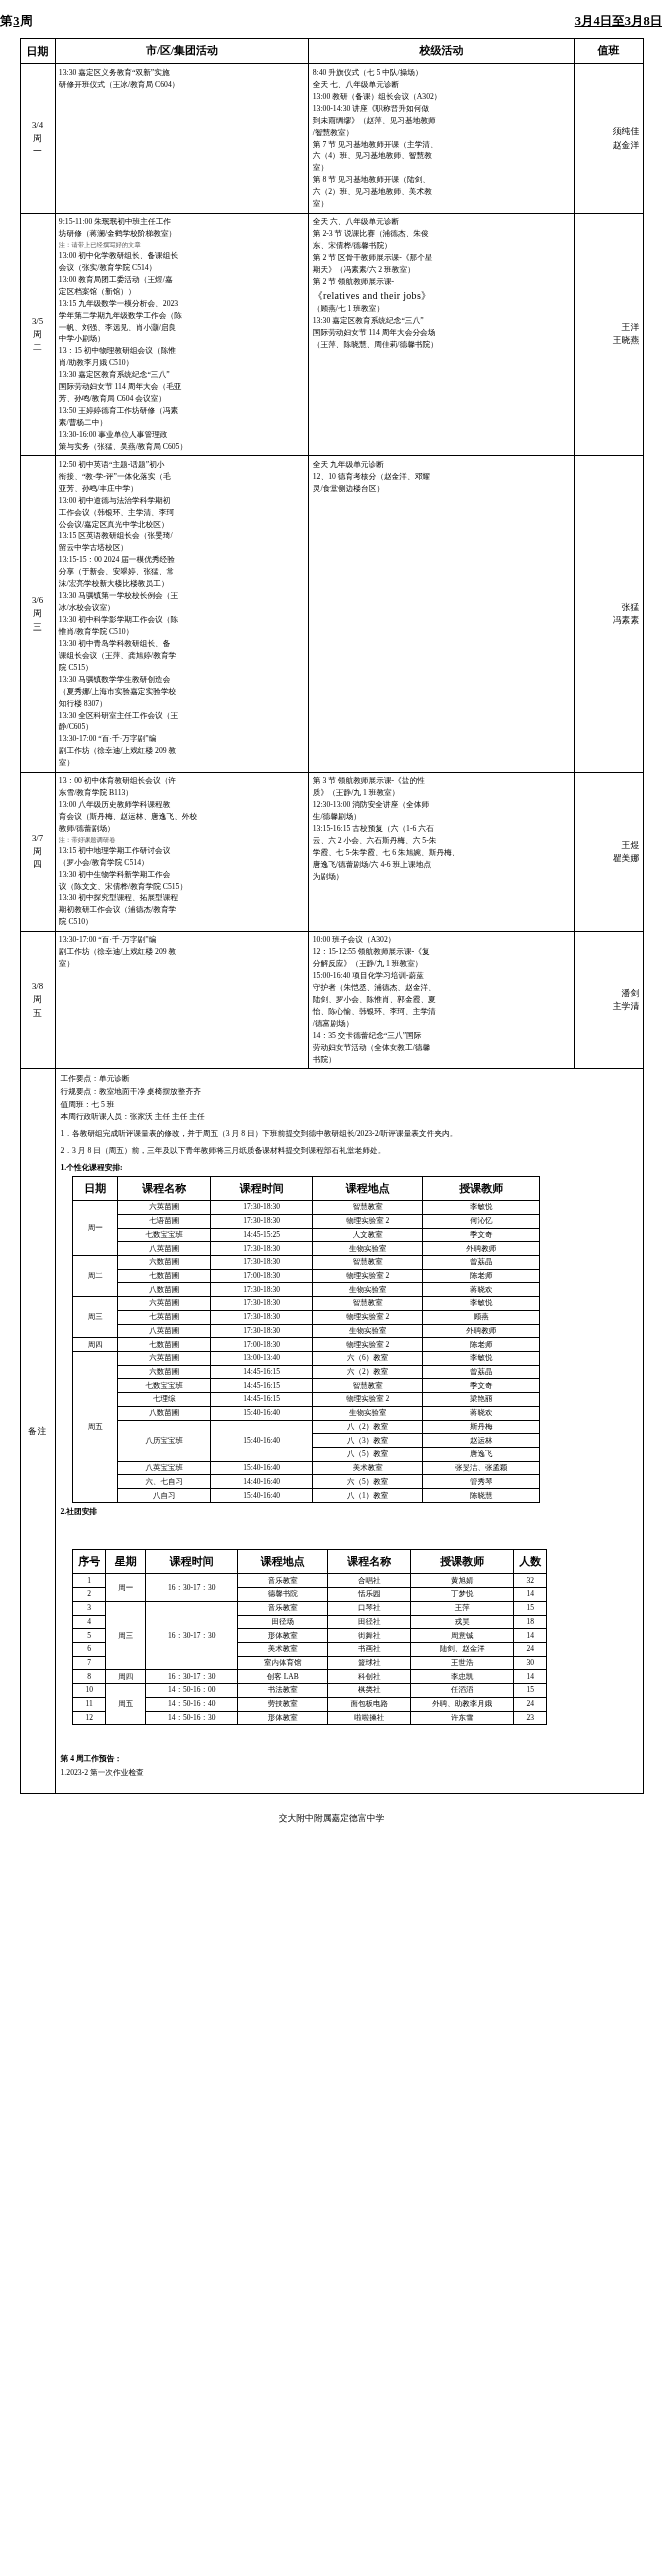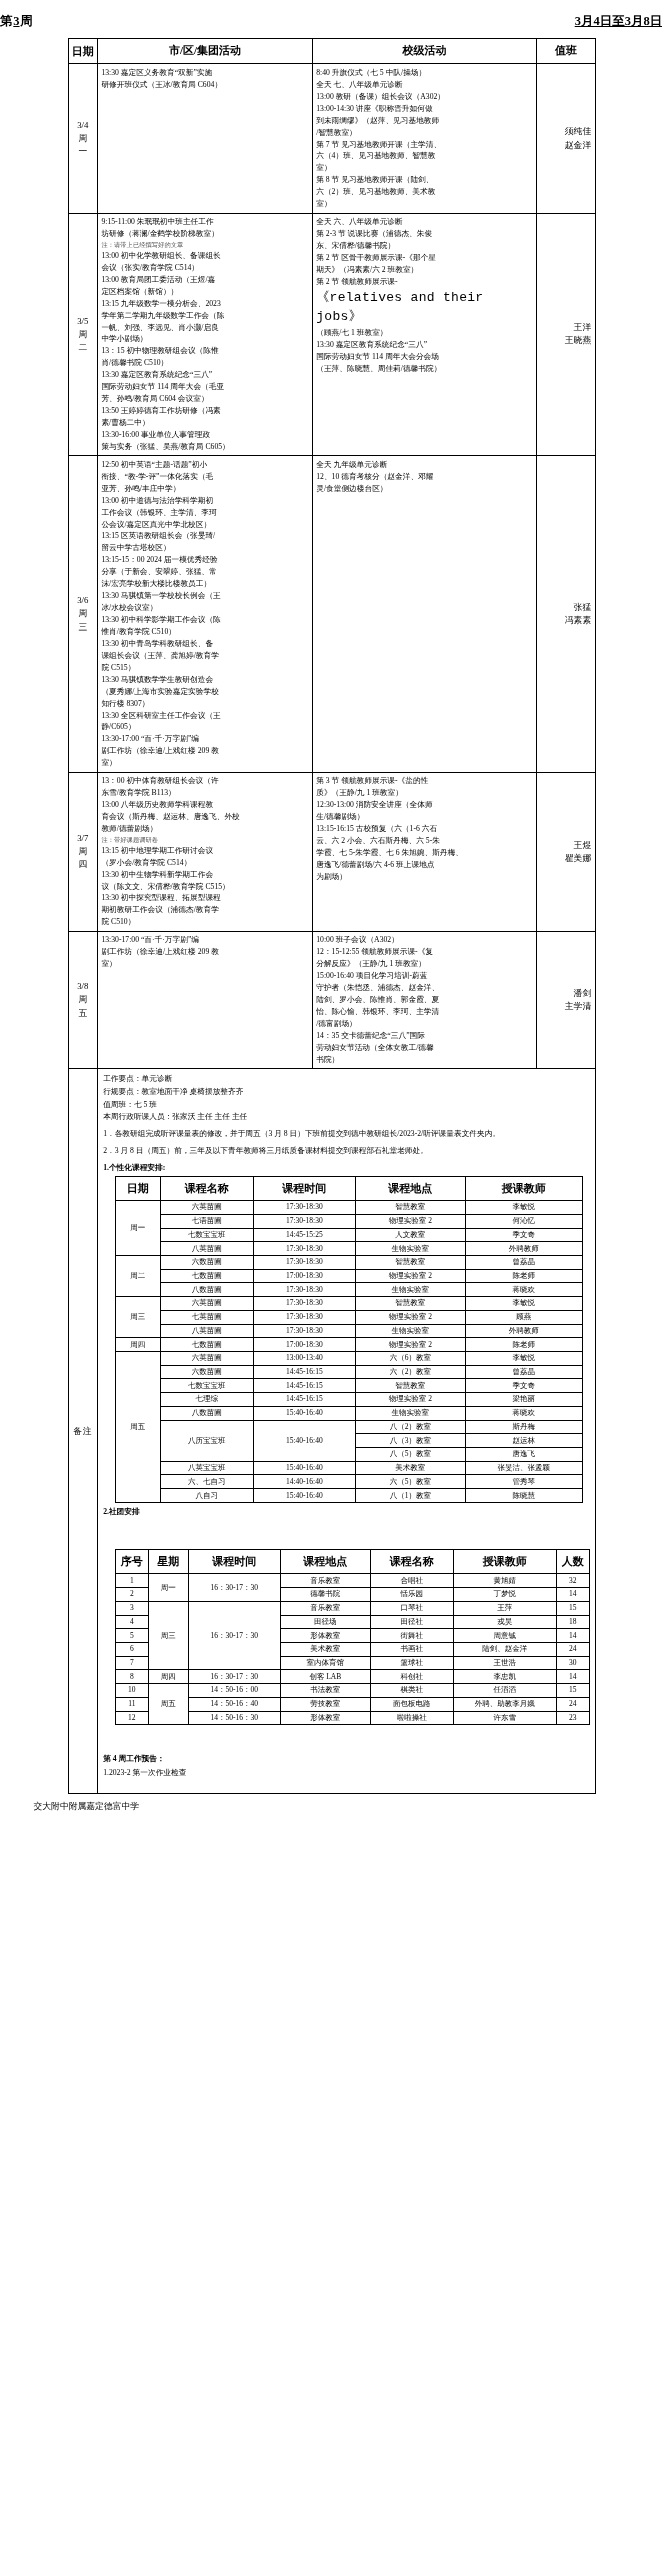--- a/index.html
+++ b/index.html
@@ -24,21 +24,21 @@
     gap: 125px;
     padding: 11.7px 0 8.3px 0;
     font-size: 12.5px;
     font-weight: bold;
   }
   .doc-header .u { text-decoration: underline; padding: 0 0.8px; }
 
   
   table { border-collapse: collapse; }
   .main-table {
-    width: 528px;
+    width: 624px;
     margin: 0 auto;
     table-layout: fixed;
   }
   .main-table th, .main-table td {
     border: 0.8px solid #000;
     vertical-align: top;
     padding: 2.5px 3.3px;
   }
   .main-table thead th {
     text-align: center;
@@ -61,21 +61,21 @@
   }
   td.duty-cell {
     text-align: right;
     vertical-align: middle;
     font-size: 8.8px;
     line-height: 1.5;
   }
   td.act-cell { font-size: 7.7px; line-height: 1.5; }
   .ln { margin: 0 0 0.4px 0; }
   .note-small { font-size: 6.3px; color: #555; }
-  .en { font-family: Liberation Mono, monospace; font-size: 13px; letter-spacing: 0.3px;}
+  .en { font-family: Liberation Serif, serif; font-size: 10px; letter-spacing: 0.3px;}
 
   
   td.remarks-label {
     text-align: center;
     vertical-align: middle;
     font-size: 8.8px;
     letter-spacing: 0.8px;
   }
   td.remarks-body {
     font-size: 7.7px;
@@ -118,22 +118,22 @@
   .cl-table col.g4 { width: 90px; }
   .cl-table col.g5 { width: 83px; }
   .cl-table col.g6 { width: 103px; }
   .cl-table col.g7 { width: 33px; }
 
   .thick-top { border-top: 1.7px solid #000 !important; }
 
   
   .doc-footer {
     width: 596px;
-    margin: 5px auto 0 auto;
-    text-align: left;
+    margin: 17px auto 0 auto;
+    text-align: center;
     font-size: 8.8px;
     line-height: 1.7;
     padding-bottom: 11.7px;
   }
   .doc-footer .f2 { font-size: 7.2px; }
 </style>
 </head>
 <body>
 
 <div class="page">
@@ -202,21 +202,21 @@
             <div class="ln note-small">注：请带上已经撰写好的文章</div>
             <div class="ln">13:00 初中化学教研组长、备课组长</div>
             <div class="ln">会议（张实/教育学院 C514）</div>
             <div class="ln">13:00 教育局团工委活动（王煜/嘉</div>
             <div class="ln">定区档案馆（新馆））</div>
             <div class="ln">13:15 九年级数学一模分析会、2023</div>
             <div class="ln">学年第二学期九年级数学工作会（陈</div>
             <div class="ln">一帆、刘强、李远见、肖小灏/启良</div>
             <div class="ln">中学小剧场）</div>
             <div class="ln">13：15 初中物理教研组会议（陈惟</div>
-            <div class="ln">肖/德馨书院 C510）</div>
+            <div class="ln">肖/助教李月娥 C510）</div>
             <div class="ln">13:30 嘉定区教育系统纪念“三八”</div>
             <div class="ln">国际劳动妇女节 114 周年大会（毛亚</div>
             <div class="ln">芳、孙鸣/教育局 C604 会议室）</div>
             <div class="ln">13:50 王婷婷德育工作坊研修（冯素</div>
             <div class="ln">素/曹杨二中）</div>
             <div class="ln">13:30-16:00 事业单位人事管理政</div>
             <div class="ln">策与实务（张猛、吴燕/教育局 C605）</div>
           </td>
           <td class="act-cell">
             <div class="ln">全天 六、八年级单元诊断</div>

